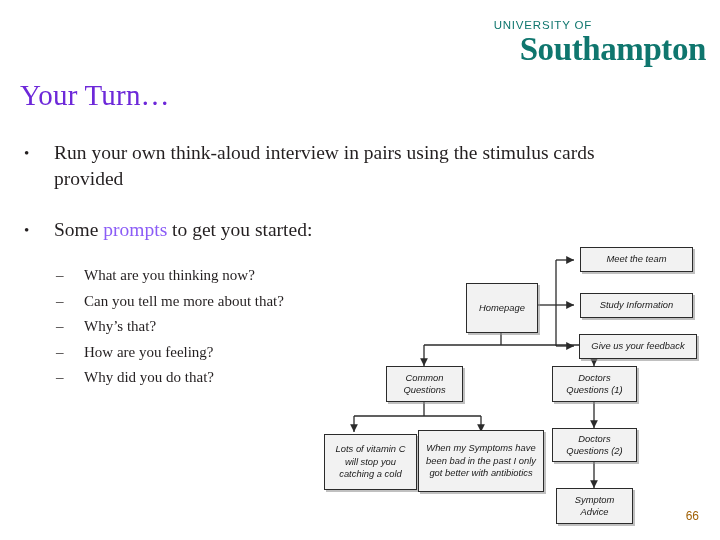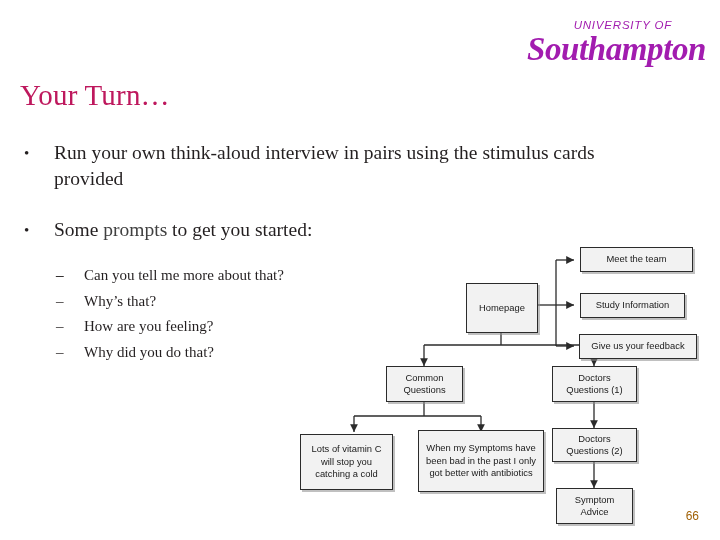--- a/index.html
+++ b/index.html
@@ -14,25 +14,23 @@
     overflow: hidden;
     font-family: "Liberation Serif", serif;
     color: #231f20;
   }
 
   
   #logo {
     position: absolute;
     right: 14px;
     top: 20px;
-    text-align: right;
     line-height: 1;
-    color: #a21caf;
+    color: #0f766e;
     user-select: none;
-    font-style: italic;
   }
   #logo .logo-top {
     font-family: "Liberation Sans", sans-serif;
     font-size: 11.5px;
     letter-spacing: 0.8px;
     font-weight: 400;
     display: block;
     margin-right: 34px;
     margin-bottom: 1px;
   }
@@ -44,21 +42,21 @@
     display: block;
     margin-left: 26px;
   }
 
   
   #title {
     position: absolute;
     left: 20px;
     top: 79px;
     font-size: 29px;
-    color: #be185d;
+    color: #6d28d9;
     letter-spacing: 0.2px;
     white-space: nowrap;
     text-align: right;
   }
 
   
   .bullet-l1 {
     position: absolute;
     left: 24px;
     font-size: 19.5px;
@@ -70,21 +68,21 @@
     left: 0;
     top: 0;
     font-size: 15px;
   }
   .bullet-l1 .btext {
     display: block;
     margin-left: 30px;
   }
   #bullet1 { top: 140px; width: 620px; }
   #bullet2 { top: 217px; width: 620px; }
-  .accent { color: #404040; }
+  .accent { color: #8b5cf6; }
 
   .sub-list {
     position: absolute;
     left: 56px;
     top: 263px;
     font-size: 15px;
     line-height: 25.5px;
     color: #231f20;
   }
   .sub-item { position: relative; padding-left: 28px; white-space: nowrap; }
@@ -117,20 +115,21 @@
     box-shadow: 2px 2px 0 0 rgba(140,140,140,0.55);
     font-family: "Liberation Sans", sans-serif;
     font-size: 9.4px;
     color: #1a1a1a;
     display: flex;
     align-items: center;
     justify-content: center;
     text-align: center;
     line-height: 12.5px;
     padding: 3px 3px;
+    font-style: italic;
   }
 </style>
 </head>
 <body>
 
 <div id="logo">
   <span class="logo-top">UNIVERSITY OF</span>
   <span class="logo-main">Southampton</span>
 </div>
 
@@ -142,20 +141,21 @@
 </div>
 
 <div class="bullet-l1" id="bullet2">
   <span class="dot">•</span>
   <span class="btext"><span>Some </span><span class="accent">prompts</span><span> to get you started:</span></span>
 </div>
 
 <div class="sub-list">
   <div class="sub-item">
     <span class="dash">–</span>
+    <span>What are you thinking now?</span>
   </div>
   <div class="sub-item">
     <span class="dash">–</span>
     <span>Can you tell me more about that?</span>
   </div>
   <div class="sub-item">
     <span class="dash">–</span>
     <span>Why’s that?</span>
   </div>
   <div class="sub-item">
@@ -200,37 +200,37 @@
   </svg>
 
   <div class="dg-box" style="left:166px; top:45px; width:72px; height:50px;">
     <span>Homepage</span>
   </div>
 
   <div class="dg-box" style="left:280px; top:9px; width:113px; height:25px;">
     <span>Meet the team</span>
   </div>
 
-  <div class="dg-box" style="left:280px; top:55px; width:105px; height:25px;">
+  <div class="dg-box" style="left:280px; top:55px; width:113px; height:25px;">
     <span>Study Information</span>
   </div>
 
   <div class="dg-box" style="left:279px; top:96px; width:118px; height:25px;">
     <span>Give us your feedback</span>
   </div>
 
   <div class="dg-box" style="left:86px; top:128px; width:77px; height:36px;">
     <span>Common Questions</span>
   </div>
 
   <div class="dg-box" style="left:252px; top:128px; width:85px; height:36px;">
     <span>Doctors Questions (1)</span>
   </div>
 
-  <div class="dg-box" style="left:0; top:196px; width:93px; height:56px;">
+  <div class="dg-box" style="left:24px; top:196px; width:93px; height:56px;">
     <span>Lots of vitamin C will stop you catching a cold</span>
   </div>
 
   <div class="dg-box" style="left:118px; top:192px; width:126px; height:62px;">
     <span>When my Symptoms have been bad in the past I only got better with antibiotics</span>
   </div>
 
   <div class="dg-box" style="left:252px; top:190px; width:85px; height:34px;align-items:center;">
     <span>Doctors Questions (2)</span>
   </div>

